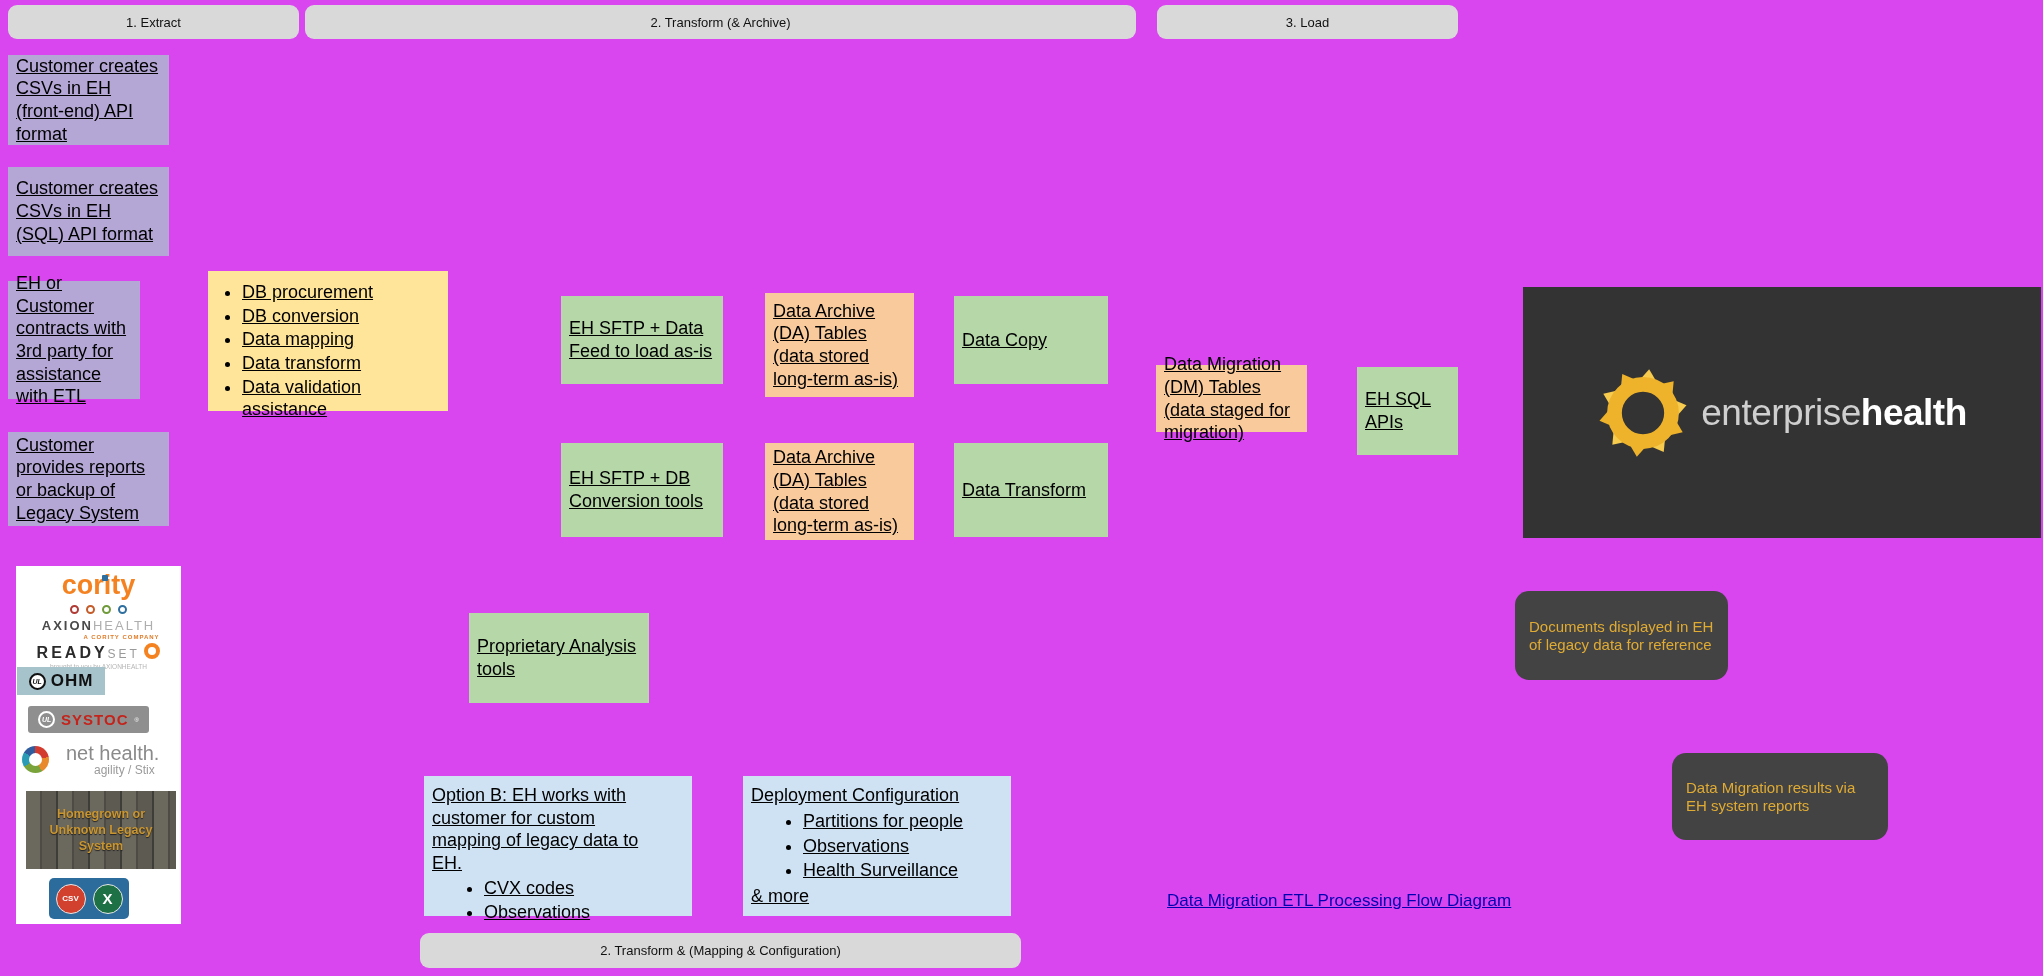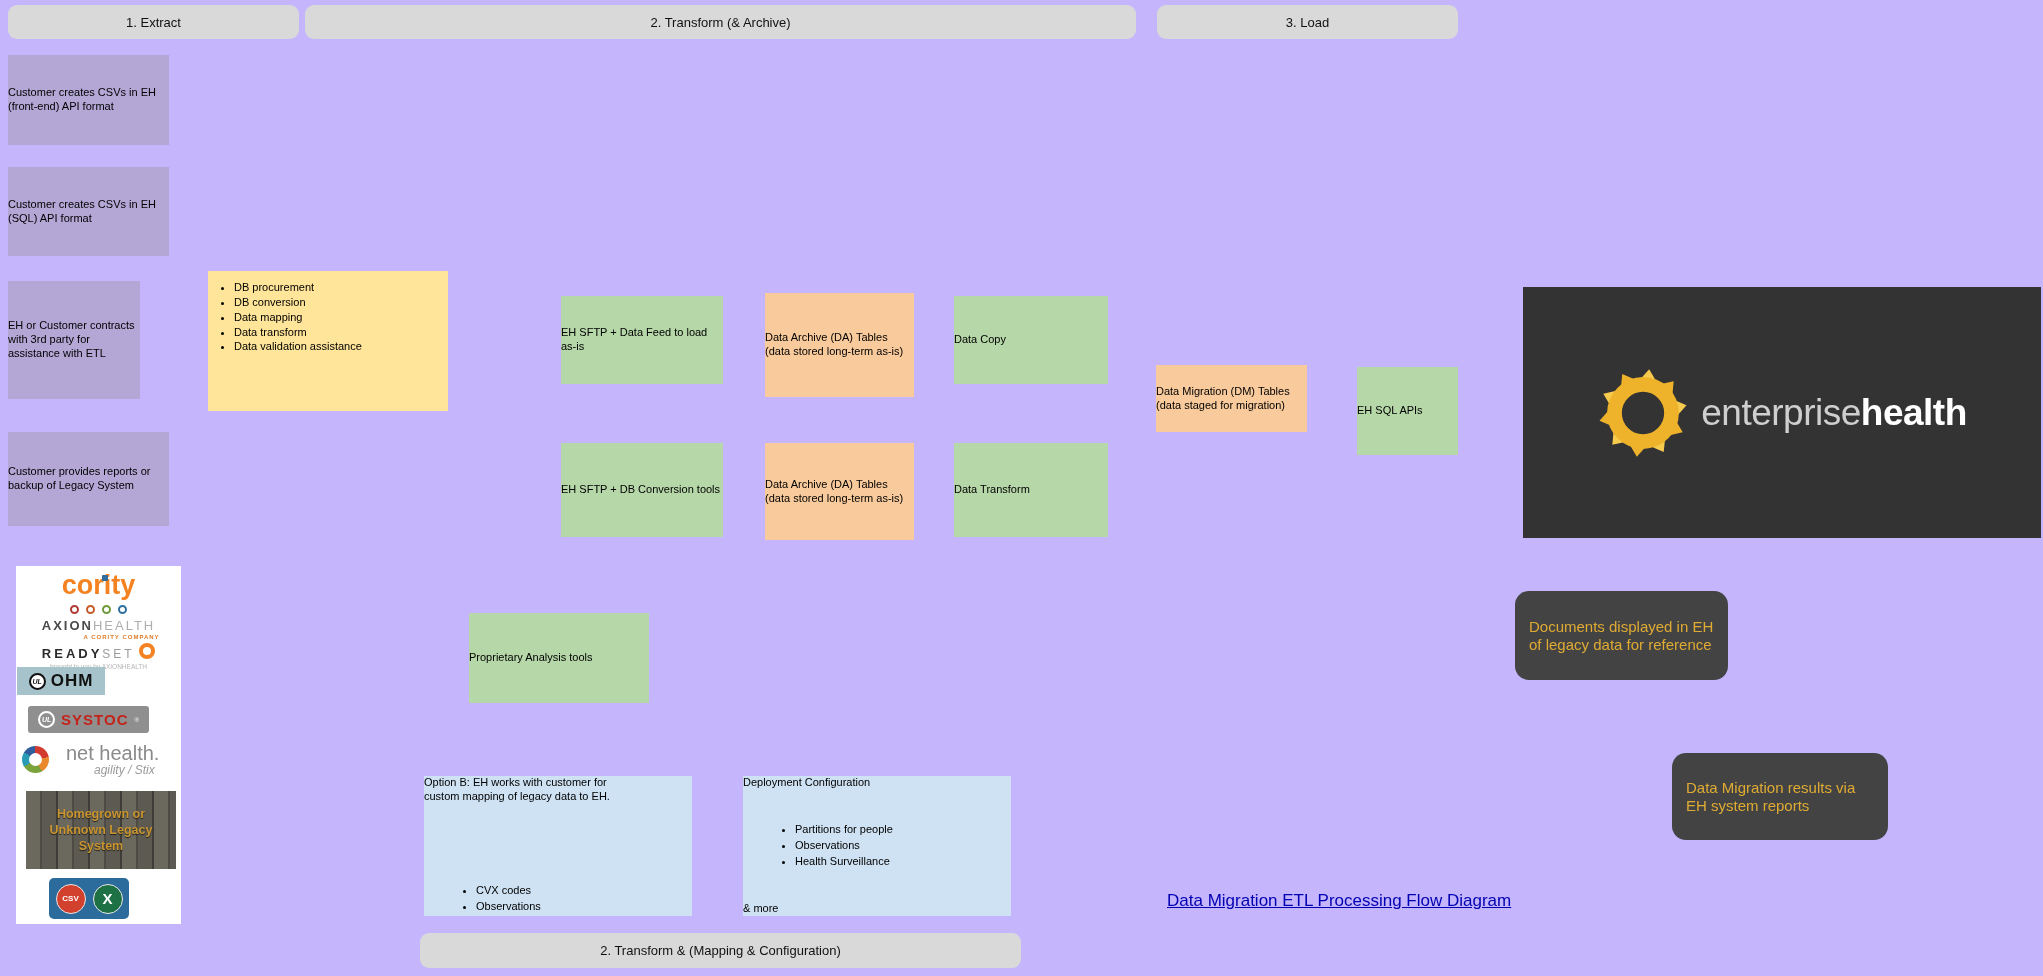--- a/index.html
+++ b/index.html
@@ -1,23 +1,23 @@
 <!DOCTYPE html>
 <html><head>
 <meta charset="utf-8">
 <style>
   html,body{margin:0;padding:0;background:#000;}
   body{font-family:"Liberation Sans",sans-serif;}
-  #canvas{position:relative;width:2043px;height:976px;background:#c4b5fd;overflow:hidden;}
+  #canvas{position:relative;width:2043px;height:976px;background:#d946ef;overflow:hidden;}
 
   .pill{position:absolute;background:#d9d9d9;border-radius:9px;display:flex;align-items:center;
         justify-content:center;font-size:13px;color:#111;}
 
-  .box{position:absolute;box-sizing:border-box;font-size:11px;line-height:1.26;color:#000;
-       display:flex;flex-direction:column;justify-content:center;}
+  .box{position:absolute;box-sizing:border-box;padding:8px;font-size:18px;line-height:1.26;color:#000;
+       display:flex;flex-direction:column;justify-content:center;text-decoration:underline;}
   .purple{background:#b4a7d6;}
   .green{background:#b6d7a8;}
   .orange{background:#f9cb9c;}
   .yellow{background:#ffe599;justify-content:flex-start;padding-top:10px;}
   .blue{background:#cfe2f3;justify-content:space-between;}
 
   .yellow ul{margin:0;padding-left:26px;width:178px;}
   .yellow li{margin-bottom:1px;}
   .blue ul{margin:2px 0 0 0;padding-left:52px;}
   .blue li{margin-bottom:2px;}
@@ -39,40 +39,40 @@
   .cority{position:absolute;top:4px;left:0;width:100%;text-align:center;color:#f58220;
           font-weight:700;font-size:27px;letter-spacing:0;}
   .cority-dot{position:absolute;left:86px;top:9px;width:6px;height:6px;background:#2e6e9e;border-radius:1px;}
   .axion{position:absolute;top:39px;left:0;width:100%;text-align:center;}
   .axion .dots{display:flex;justify-content:center;gap:7px;margin-bottom:2px;}
   .axion .dot{width:5px;height:5px;border-radius:50%;border:2px solid;}
   .axion .n1{font-weight:700;color:#4a4a4a;font-size:13px;letter-spacing:2px;}
   .axion .n2{color:#aeaeae;font-size:13px;letter-spacing:2px;}
   .axion .tag{font-size:6px;color:#e07b28;font-weight:700;letter-spacing:1px;margin-left:46px;}
   .readyset{position:absolute;top:77px;left:0;width:100%;text-align:center;}
-  .readyset .n1{font-weight:700;color:#2b2b2b;font-size:13px;letter-spacing:3px;}
+  .readyset .n1{font-weight:700;color:#2b2b2b;font-size:16px;letter-spacing:3px;}
   .readyset .n2{color:#9a9a9a;font-size:12px;letter-spacing:3px;}
   .readyset .o{display:inline-block;width:8px;height:8px;border:4px solid #f58220;border-radius:50%;vertical-align:-1px;}
   .readyset .tag{font-size:6.5px;color:#b5b5b5;margin-top:1px;}
   .ohm{position:absolute;left:1px;top:101px;width:88px;height:28px;background:#a6c3cc;
        display:flex;align-items:center;justify-content:center;gap:5px;}
   .ul-badge{width:17px;height:17px;border-radius:50%;background:#fff;border:2px solid #111;box-sizing:border-box;
             display:flex;align-items:center;justify-content:center;font-size:7px;font-weight:700;font-style:italic;color:#111;}
   .ohm .name{font-size:17px;font-weight:800;color:#111;letter-spacing:1px;}
   .systoc{position:absolute;left:12px;top:140px;width:121px;height:27px;background:#8f8f8f;border-radius:3px;
           display:flex;align-items:center;justify-content:center;gap:6px;}
   .ul-badge.inv{background:transparent;border-color:#fff;color:#fff;}
   .systoc .name{font-size:15px;font-weight:800;color:#c4231b;letter-spacing:1px;}
   .systoc .reg{font-size:6px;color:#fff;vertical-align:top;}
   .nethealth{position:absolute;left:6px;top:176px;display:flex;align-items:center;gap:17px;}
   .nh-ring{width:27px;height:27px;border-radius:50%;position:relative;
            background:conic-gradient(#d33b2f 0 22%,#e8892c 22% 42%,#7aa33b 42% 66%,#2a9bb5 66% 84%,#2f5d9e 84% 100%);}
   .nh-ring::after{content:"";position:absolute;left:7px;top:7px;width:13px;height:13px;border-radius:50%;background:#fff;}
   .nethealth .name{font-size:20px;color:#8a8a8a;}
-  .nethealth .sub{font-size:12px;color:#9a9a9a;margin:-2px 0 0 28px;font-style:italic;}
+  .nethealth .sub{font-size:12px;color:#9a9a9a;margin:-2px 0 0 28px;}
   .homegrown{position:absolute;left:10px;top:225px;width:150px;height:78px;
              background:repeating-linear-gradient(90deg,#6b685e 0 14px,#4e4b44 14px 16px,#5d5a52 16px 30px,#3f3d37 30px 32px);
              display:flex;align-items:center;justify-content:center;text-align:center;}
   .homegrown .cap{font-size:12.5px;font-weight:700;color:#c9952f;line-height:1.3;text-shadow:0 1px 1px #222;width:140px;}
   .office{position:absolute;left:33px;top:312px;width:80px;height:41px;background:#2c6c9c;border-radius:5px;
           display:flex;align-items:center;justify-content:center;gap:7px;}
   .circle-icon{width:30px;height:30px;border-radius:50%;display:flex;align-items:center;justify-content:center;
                color:#fff;font-weight:700;}
   .csv{background:#d2402e;font-size:8px;border:1px solid #e8e8e8;box-sizing:border-box;}
   .xls{background:#1e7145;font-size:15px;border:1px solid #e8e8e8;box-sizing:border-box;}

